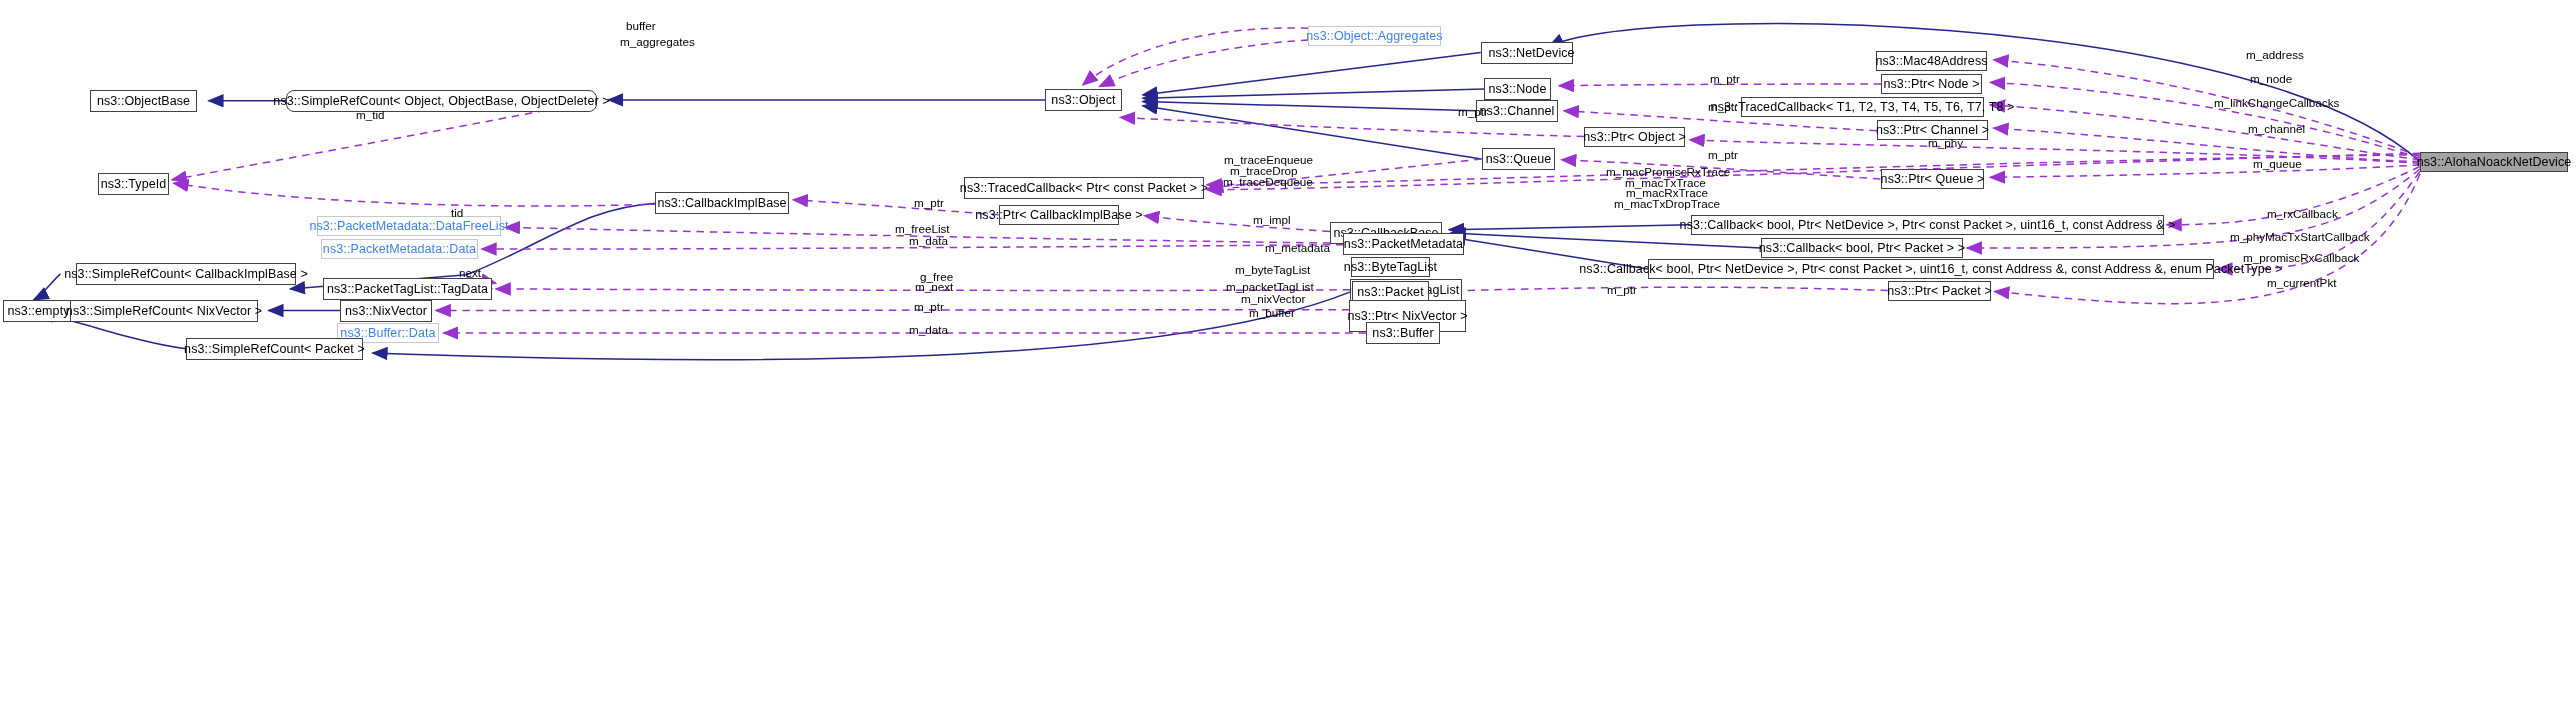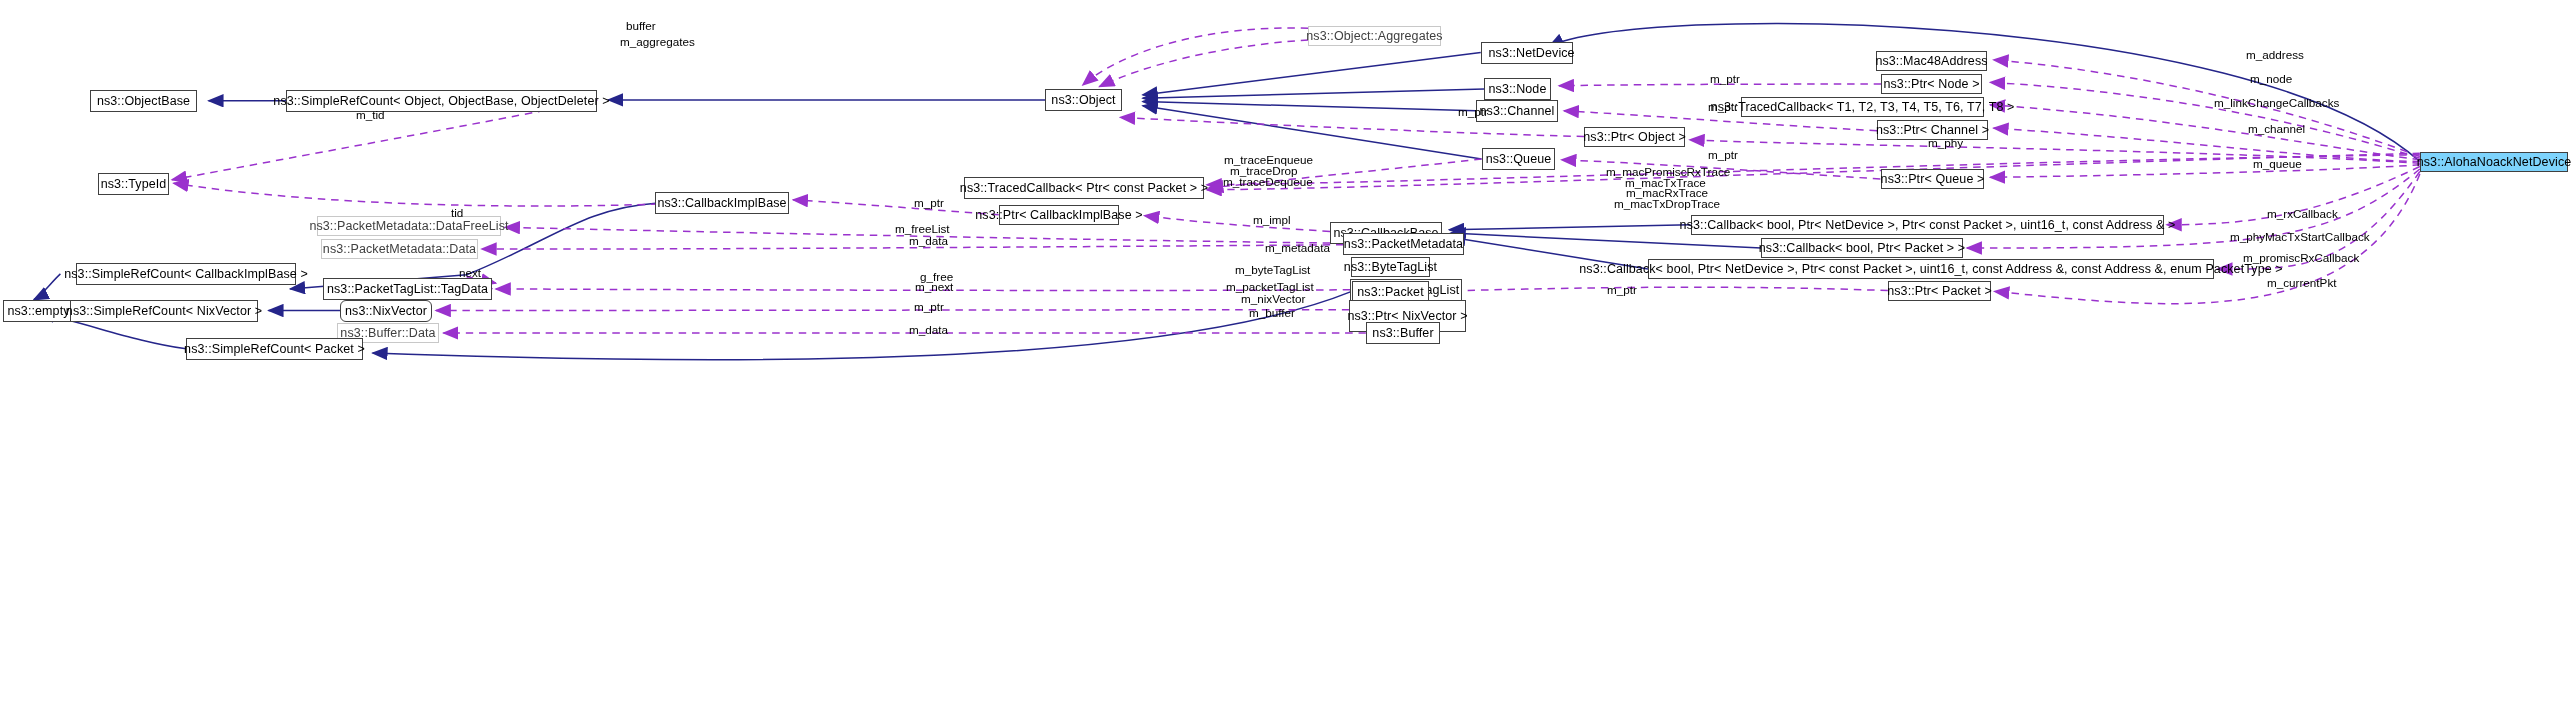--- a/index.html
+++ b/index.html
@@ -23,24 +23,24 @@
     line-height:1;
     display:flex;
     align-items:center;
     justify-content:center;
     white-space:nowrap;
     padding:0 5.8px;
     letter-spacing:0.1px;
   }
   .node.faded{
     border:0.8px solid #c8c8c8;
-    color:#404040;
+    color:#3b82f6;
   }
   .node.current{
-    background:#7dd3fc;
+    background:#a3a3a3;
     border:0.8px solid #404040;
   }
   .elabel{
     position:absolute;
     font-size:11.7px;
     color:#000000;
     white-space:nowrap;
     line-height:1;
   }
 </style>
@@ -125,21 +125,21 @@
     <g stroke="#9a32cd" stroke-width="1.8" fill="none" stroke-dasharray="9,7" marker-end="url(#ahPurple)">
       <path d="M787,246 C700,270 560,320 400,348" opacity="0"></path>
       <path d="M790,245 C660,250 400,250 208,220"></path>
     </g>
   </svg>
 
   <div id="nodes">
       <div class="node" style="left: 90px; top: 90px; width: 107px; height: 21.7px;">
         <span>ns3::ObjectBase</span>
       </div>
-      <div class="node" style="left: 286px; top: 90px; width: 311px; height: 21.7px;">
+      <div class="node" style="left: 286px; top: 90px; width: 311px; height: 21.7px; border-radius: 8px;">
         <span>ns3::SimpleRefCount&lt; Object, ObjectBase, ObjectDeleter &gt;</span>
       </div>
       <div class="node" style="left: 1045px; top: 89px; width: 77px; height: 21.7px;">
         <span>ns3::Object</span>
       </div>
       <div class="node faded" style="left: 1308px; top: 26px; width: 133px; height: 20px;">
         <span>ns3::Object::Aggregates</span>
       </div>
       <div class="node" style="left: 1481px; top: 42px; width: 92px; height: 21.7px; padding-left: 15px;">
         <span>ns3::NetDevice</span>
@@ -221,21 +221,21 @@
       </div>
       <div class="node" style="left: 1352px; top: 281px; width: 77px; height: 21.7px;">
         <span>ns3::Packet</span>
       </div>
       <div class="node" style="left: 2.5px; top: 300px; width: 72px; height: 21.7px;">
         <span>ns3::empty</span>
       </div>
       <div class="node" style="left: 70px; top: 300px; width: 188px; height: 21.7px;">
         <span>ns3::SimpleRefCount&lt; NixVector &gt;</span>
       </div>
-      <div class="node" style="left: 340px; top: 300px; width: 92px; height: 21.7px; border-radius: 6px;">
+      <div class="node" style="left: 340px; top: 300px; width: 92px; height: 21.7px;">
         <span>ns3::NixVector</span>
       </div>
       <div class="node" style="left: 1349px; top: 300px; width: 117px; height: 32px;">
         <span>ns3::Ptr&lt; NixVector &gt;</span>
       </div>
       <div class="node" style="left: 1888px; top: 281px; width: 103px; height: 20px;">
         <span>ns3::Ptr&lt; Packet &gt;</span>
       </div>
       <div class="node faded" style="left: 337px; top: 323px; width: 102px; height: 20px;">
         <span>ns3::Buffer::Data</span>

